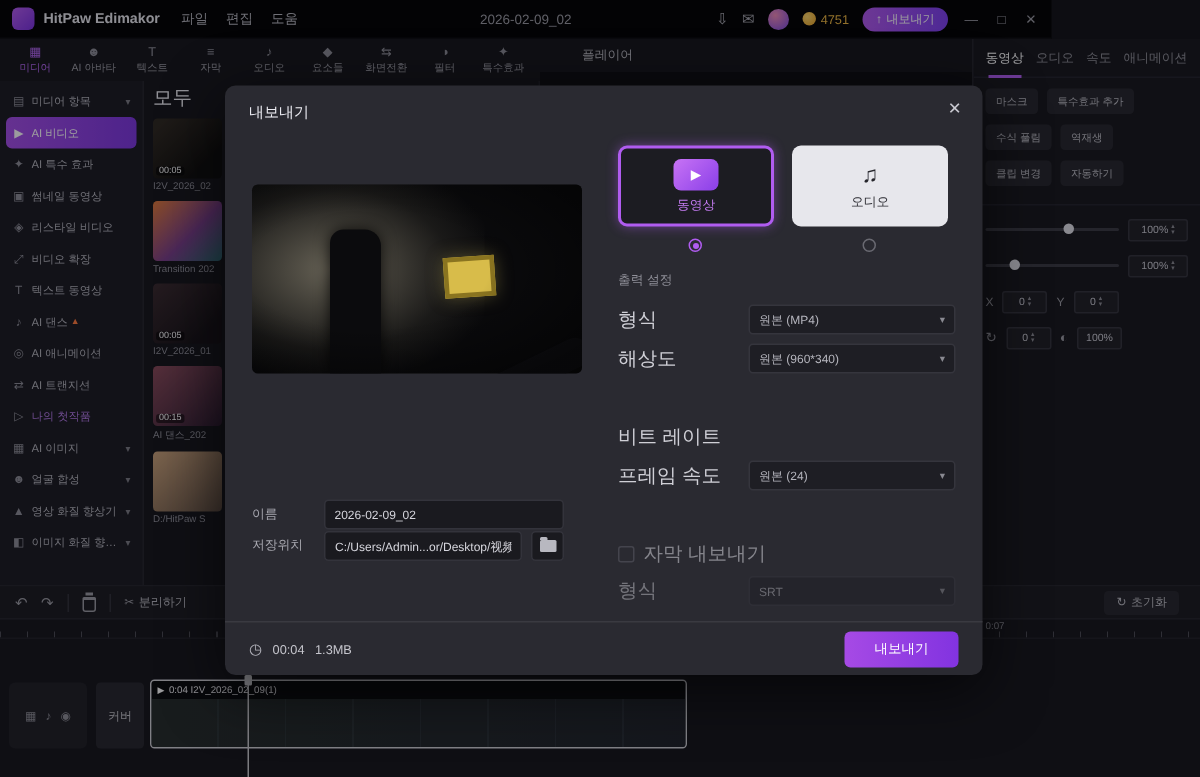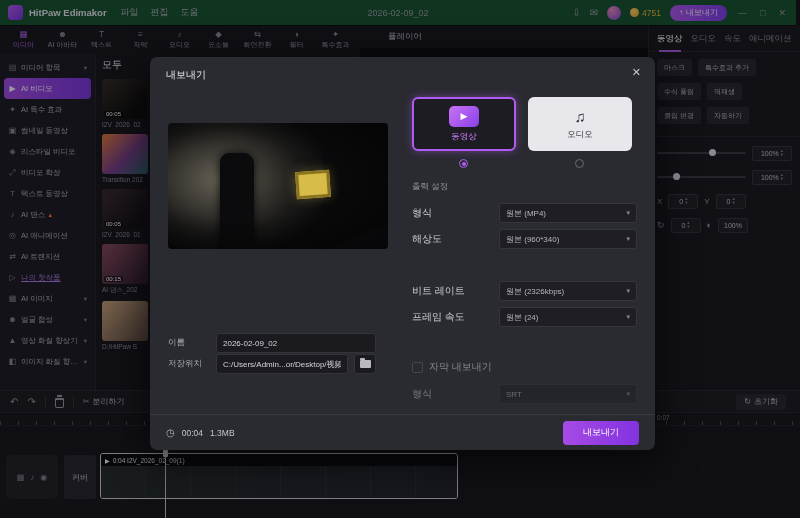--- a/index.html
+++ b/index.html
@@ -1,21 +1,21 @@
 <!DOCTYPE html>
 <html><head>
 <meta charset="utf-8">
 <style>
   * { box-sizing: border-box; margin: 0; padding: 0; }
   html,body { background:#0a0a0d; }
   body { font-family:"Liberation Sans", sans-serif; }
   #app { position:relative; width:800px; height:518px; background:#121216; overflow:hidden; color:#ddd; }
 
   
-  #titlebar { position:absolute; left:0; top:0; width:796px; height:26px; background:#14532d;
+  #titlebar { position:absolute; left:0; top:0; width:701px; height:26px; background:#000000;
               display:flex; align-items:center; padding:0 8px; border-bottom:1px solid #0c0c0f; }
   .logo { width:15px; height:15px; border-radius:4px; background:linear-gradient(135deg,#b45cf0,#7a30e0); margin-right:6px; }
   .app-name { font-size:9.5px; font-weight:bold; color:#e8e8ee; margin-right:14px; }
   .menu { font-size:9px; color:#b4b4bc; margin-right:12px; cursor:default; }
   .tb-center { position:absolute; left:0; right:0; text-align:center; font-size:9px; color:#9a9aa2; pointer-events:none; }
   .tb-right { margin-left:auto; display:flex; align-items:center; gap:9px; z-index:2; }
   .tb-ic { font-size:10px; color:#a0a0a8; }
   .avatar { width:14px; height:14px; border-radius:50%; background:radial-gradient(circle at 35% 30%,#f08ab8,#7a4ae0); }
   .coins { display:flex; align-items:center; gap:3px; }
   .coin { width:9px; height:9px; border-radius:50%; background:radial-gradient(circle at 35% 35%,#ffd76a,#e8a020); }
@@ -33,29 +33,29 @@
   .main-tab.active .mt-ic, .main-tab.active .mt-lb { color:#b266f0; }
 
   
   #sidebar { position:absolute; left:0; top:54px; width:96px; height:336px; background:#191920;
              border-right:1px solid #24242a; padding:3px 4px; }
   .sb-item { height:21px; display:flex; align-items:center; gap:4px; padding:0 4px; border-radius:4px; }
   .sb-item.selected { background:linear-gradient(90deg,#a44de8,#7d36e0); }
   .sb-item.selected .sb-lb, .sb-item.selected .sb-ic { color:#fff; }
   .sb-ic { font-size:8px; color:#8d8d96; width:9px; text-align:center; flex:none; }
   .sb-lb { font-size:7.5px; color:#b2b2ba; white-space:nowrap; overflow:hidden; text-overflow:ellipsis; }
-  .sb-item.accent .sb-lb { color:#b57ae8;text-decoration:underline; }
+  .sb-item.accent .sb-lb { color:#b57ae8; }
   .sb-badge { font-size:6px; color:#ff7a3d; margin-left:-2px; }
   .sb-ch { margin-left:auto; font-size:6.5px; color:#7a7a82; }
 
   
   #media-panel { position:absolute; left:96px; top:54px; width:264px; height:336px; background:#141419;
                  border-right:1px solid #1f1f25; padding:2px 6px; }
   .mp-tabs { height:17px; display:flex; align-items:center; gap:10px; }
-  .mp-tab { font-size:10px; color:#ececf2; }
+  .mp-tab { font-size:13px; color:#ececf2; }
   .m-item { margin-top:6px; width:48px; }
   .m-thumb { position:relative; width:46px; height:40px; border-radius:3px; overflow:hidden; }
   .t1 { background:linear-gradient(135deg,#2e2820 10%,#0d0c0a 75%); }
   .t2 { background:linear-gradient(135deg,#e07a3a,#7a3e8a 55%,#2a6a70); }
   .t3 { background:linear-gradient(135deg,#3a2a2e,#141014 80%); }
   .t4 { background:linear-gradient(135deg,#8a4a5a,#2a1a2e); }
   .t5 { background:linear-gradient(135deg,#caa27a,#5a4a3e); }
   .m-dur { position:absolute; left:2px; bottom:2px; font-size:6px; color:#fff; background:rgba(0,0,0,.55);
            padding:0 2px; border-radius:2px; }
   .m-label { margin-top:2px; font-size:6.5px; color:#8f8f98; white-space:nowrap; overflow:hidden;
@@ -165,21 +165,21 @@
   .card-ic.video { background:linear-gradient(135deg,#c873f5,#8a3fe8); color:#fff; font-size:9px; }
   .card-ic.audio { background:transparent; color:#26262c; font-size:15px; height:18px; }
   .card-lb { font-size:8.5px; color:#c77df5; }
   .card.audio .card-lb { color:#2a2a30; }
   .radio { position:absolute; top:102px; width:9px; height:9px; border-radius:50%; border:1px solid #6a6a72; }
   .radio.checked { border-color:#b05cf0; }
   .radio.checked::after { content:""; position:absolute; inset:1.5px; border-radius:50%; background:#b05cf0; }
   .out-title { position:absolute; left:262px; top:124px; font-size:8.5px; color:#8f8f98; }
   .set-row { position:absolute; left:262px; width:225px; height:20px; display:flex; align-items:center;
              justify-content:space-between; }
-  .set-label { font-size:10px; color:#cfcfd6; }
+  .set-label { font-size:13px; color:#cfcfd6; }
   .dropdown { width:138px; height:20px; background:#1e1e24; border:1px solid #35353d; border-radius:3px;
               display:flex; align-items:center; justify-content:space-between; padding:0 6px; font-size:8px;
               color:#b5b5bd; }
   .dd-ch { font-size:7px; color:#8a8a92; }
   .toggle-row { position:absolute; left:262px; top:276px; width:225px; display:flex; align-items:center; gap:4px; }
   .toggle-row .set-label { font-size:8px; }
   .vip { background:linear-gradient(135deg,#ffb03a,#ff8c2e); color:#fff; font-size:6px; font-weight:bold;
          padding:1px 4px; border-radius:3px; }
   .info { font-size:8.5px; color:#8a8a92; }
   .toggle { margin-left:auto; width:26px; height:14px; border-radius:7px;
@@ -541,24 +541,20 @@
     </div>
     <div class="set-row" style="top:172px">
       <span class="set-label">해상도</span>
       <div class="dropdown">
         <span>원본 (960*340)</span>
         <span class="dd-ch">▾</span>
       </div>
     </div>
     <div class="set-row" style="top:224px">
       <span class="set-label">비트 레이트</span>
-      <div class="dropdown">
-        <span>원본 (2326kbps)</span>
-        <span class="dd-ch">▾</span>
-      </div>
     </div>
     <div class="set-row" style="top:250px">
       <span class="set-label">프레임 속도</span>
       <div class="dropdown">
         <span>원본 (24)</span>
         <span class="dd-ch">▾</span>
       </div>
     </div>
 
 

